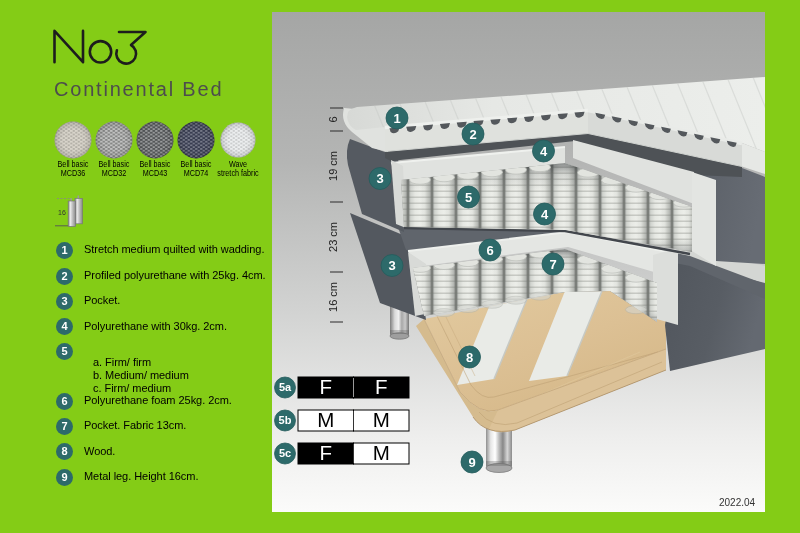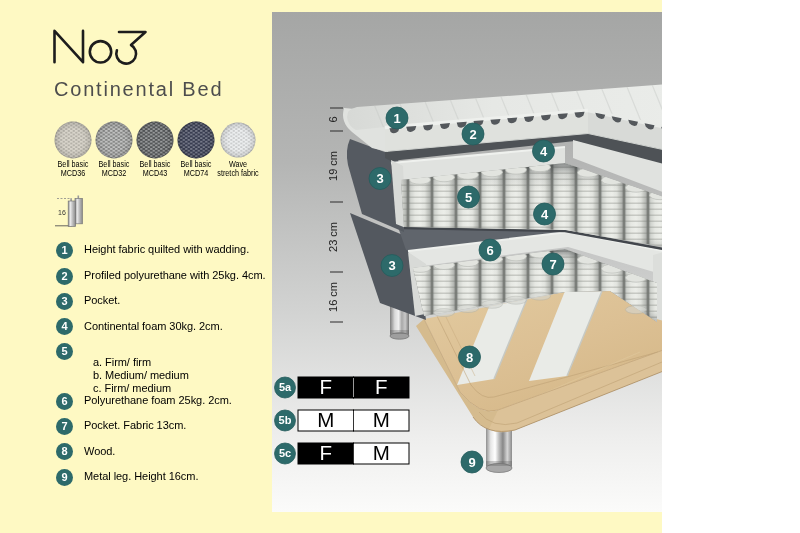--- a/index.html
+++ b/index.html
@@ -1,16 +1,16 @@
 <!DOCTYPE html>
 <html><head>
 <meta charset="utf-8">
 <style>
 html,body { margin:0; padding:0; }
-#page { position:relative; width:662px; height:533px; background:#fef9c3; overflow:hidden;
+#page { position:relative; width:800px; height:533px; background:#84cc16; overflow:hidden;
         font-family:"Liberation Sans", sans-serif; }
 .num { position:absolute; width:17px; height:17px; border-radius:50%; background:#2d6a6a;
        color:#fff; font-size:11px; font-weight:bold; text-align:center; line-height:17px; }
 .itx { position:absolute; font-size:11px; letter-spacing:-0.05px; color:#000; white-space:nowrap; }
 .swlab { position:absolute; font-size:8.8px; color:#000; text-align:center; line-height:8.5px;
          transform:scaleX(0.82); transform-origin:center top; }
 </style>
 </head>
 <body>
 <div id="page">
@@ -97,30 +97,30 @@
 <line x1="9" y1="8.5" x2="22" y2="8.5" stroke="#888" stroke-width="0.8" stroke-dasharray="2,1.5"></line>
 <line x1="7" y1="35.8" x2="24" y2="35.8" stroke="#555" stroke-width="0.9"></line>
 <text x="14" y="25" font-size="7" fill="#333" text-anchor="middle">16</text>
 <rect x="29.5" y="5.5" width="1.6" height="4" fill="#999"></rect>
 <rect x="27" y="8.4" width="7.4" height="25.4" fill="url(#lgc)" stroke="#777" stroke-width="0.7"></rect>
 <rect x="22.3" y="8.2" width="1.6" height="4" fill="#999"></rect>
 <rect x="20.2" y="11" width="7.4" height="25.4" fill="url(#lgc)" stroke="#777" stroke-width="0.7"></rect>
 </svg>
 
 <div class="num" style="left:56px;top:241.5px">1</div>
-<div class="itx" style="left:84px;top:243px">Height fabric quilted with wadding.</div>
+<div class="itx" style="left:84px;top:243px">Stretch medium quilted with wadding.</div>
 
 <div class="num" style="left:56px;top:267.5px">2</div>
 <div class="itx" style="left:84px;top:269px">Profiled polyurethane with 25kg. 4cm.</div>
 
 <div class="num" style="left:56px;top:292.5px">3</div>
 <div class="itx" style="left:84px;top:294px">Pocket.</div>
 
 <div class="num" style="left:56px;top:318.0px">4</div>
-<div class="itx" style="left:84px;top:319.5px">Continental foam 30kg. 2cm.</div>
+<div class="itx" style="left:84px;top:319.5px">Polyurethane with 30kg. 2cm.</div>
 
 <div class="num" style="left:56px;top:342.5px">5</div>
 
 <div class="num" style="left:56px;top:392.5px">6</div>
 <div class="itx" style="left:84px;top:394px">Polyurethane foam 25kg. 2cm.</div>
 
 <div class="num" style="left:56px;top:417.5px">7</div>
 <div class="itx" style="left:84px;top:419px">Pocket. Fabric 13cm.</div>
 
 <div class="num" style="left:56px;top:443.0px">8</div>

